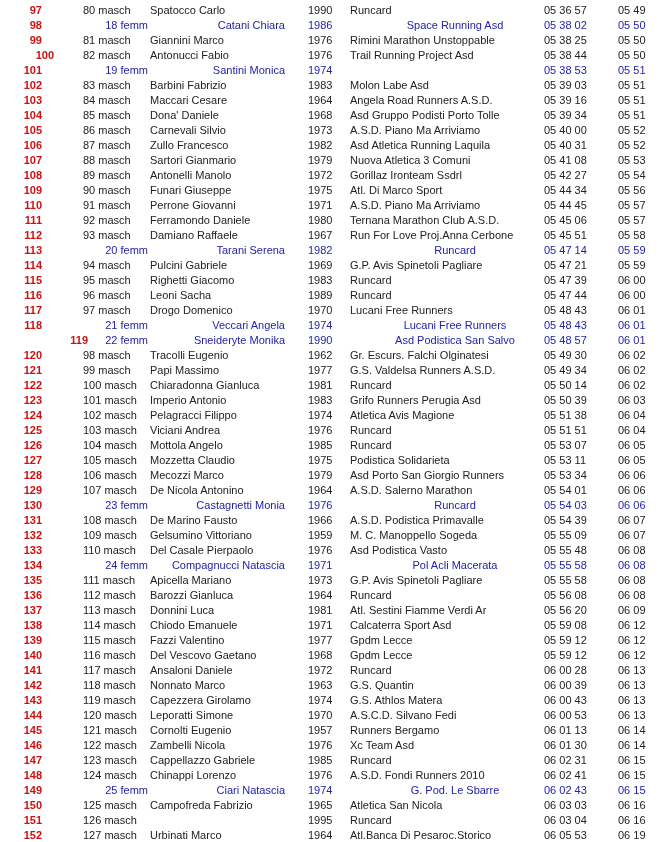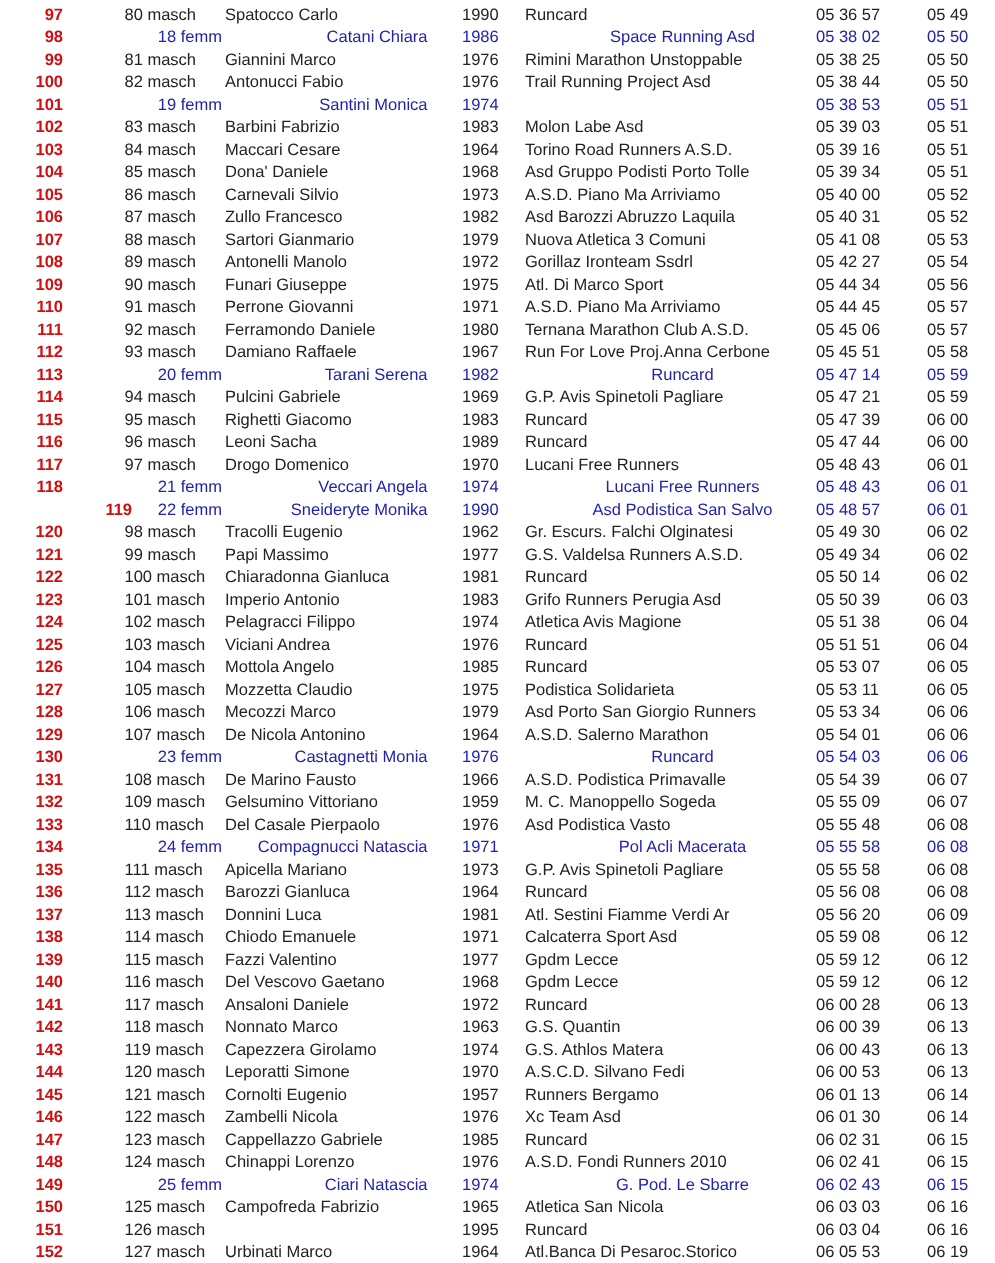--- a/index.html
+++ b/index.html
@@ -44,21 +44,21 @@
     <div class="row">
     <span class="pos" style="color: rgb(208, 16, 16);">99</span>
     <span class="cat">81 masch</span>
     <span class="name">Giannini Marco</span>
     <span class="year">1976</span>
     <span class="team">Rimini Marathon Unstoppable</span>
     <span class="time">05 38 25</span>
     <span class="pace">05 50</span>
   </div>
     <div class="row">
-    <span class="pos" style="color: rgb(208, 16, 16);">100</span>
+    <span class="pos" style="color: rgb(208, 16, 16); padding-left: 12px;">100</span>
     <span class="cat">82 masch</span>
     <span class="name">Antonucci Fabio</span>
     <span class="year">1976</span>
     <span class="team">Trail Running Project Asd</span>
     <span class="time">05 38 44</span>
     <span class="pace">05 50</span>
   </div>
     <div class="row f">
     <span class="pos" style="color: rgb(208, 16, 16);">101</span>
     <span class="cat">19 femm</span>
@@ -74,21 +74,21 @@
     <span class="year">1983</span>
     <span class="team">Molon Labe Asd</span>
     <span class="time">05 39 03</span>
     <span class="pace">05 51</span>
   </div>
     <div class="row">
     <span class="pos" style="color: rgb(208, 16, 16);">103</span>
     <span class="cat">84 masch</span>
     <span class="name">Maccari Cesare</span>
     <span class="year">1964</span>
-    <span class="team">Torino Road Runners A.S.D.</span>
+    <span class="team">Angela Road Runners A.S.D.</span>
     <span class="time">05 39 16</span>
     <span class="pace">05 51</span>
   </div>
     <div class="row">
     <span class="pos" style="color: rgb(208, 16, 16);">104</span>
     <span class="cat">85 masch</span>
     <span class="name">Dona' Daniele</span>
     <span class="year">1968</span>
     <span class="team">Asd Gruppo Podisti Porto Tolle</span>
     <span class="time">05 39 34</span>
@@ -101,21 +101,21 @@
     <span class="year">1973</span>
     <span class="team">A.S.D. Piano Ma Arriviamo</span>
     <span class="time">05 40 00</span>
     <span class="pace">05 52</span>
   </div>
     <div class="row">
     <span class="pos" style="color: rgb(208, 16, 16);">106</span>
     <span class="cat">87 masch</span>
     <span class="name">Zullo Francesco</span>
     <span class="year">1982</span>
-    <span class="team">Asd Barozzi Abruzzo Laquila</span>
+    <span class="team">Asd Atletica Running Laquila</span>
     <span class="time">05 40 31</span>
     <span class="pace">05 52</span>
   </div>
     <div class="row">
     <span class="pos" style="color: rgb(208, 16, 16);">107</span>
     <span class="cat">88 masch</span>
     <span class="name">Sartori Gianmario</span>
     <span class="year">1979</span>
     <span class="team">Nuova Atletica 3 Comuni</span>
     <span class="time">05 41 08</span>

